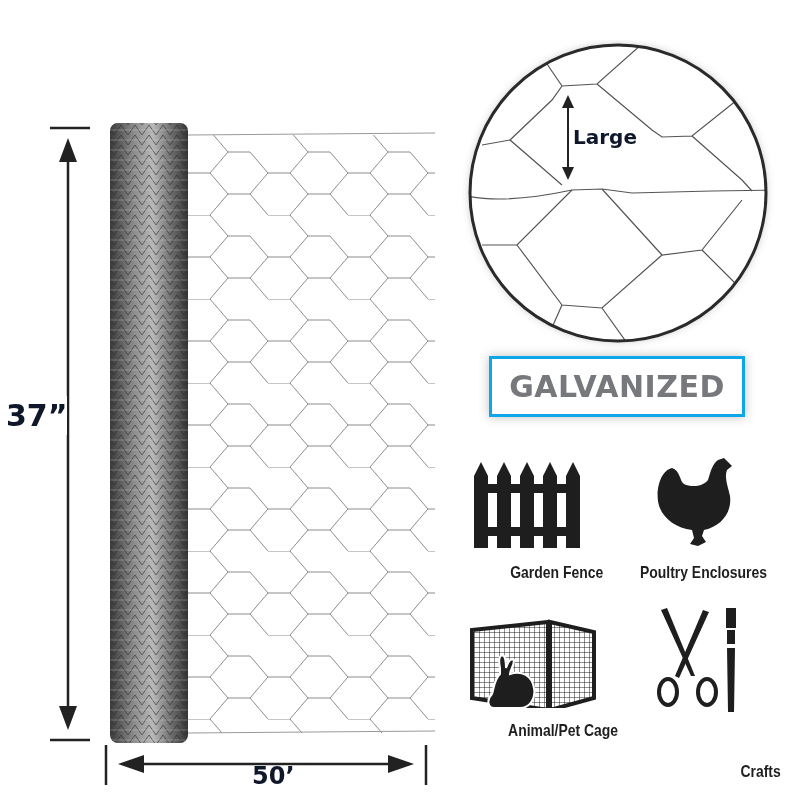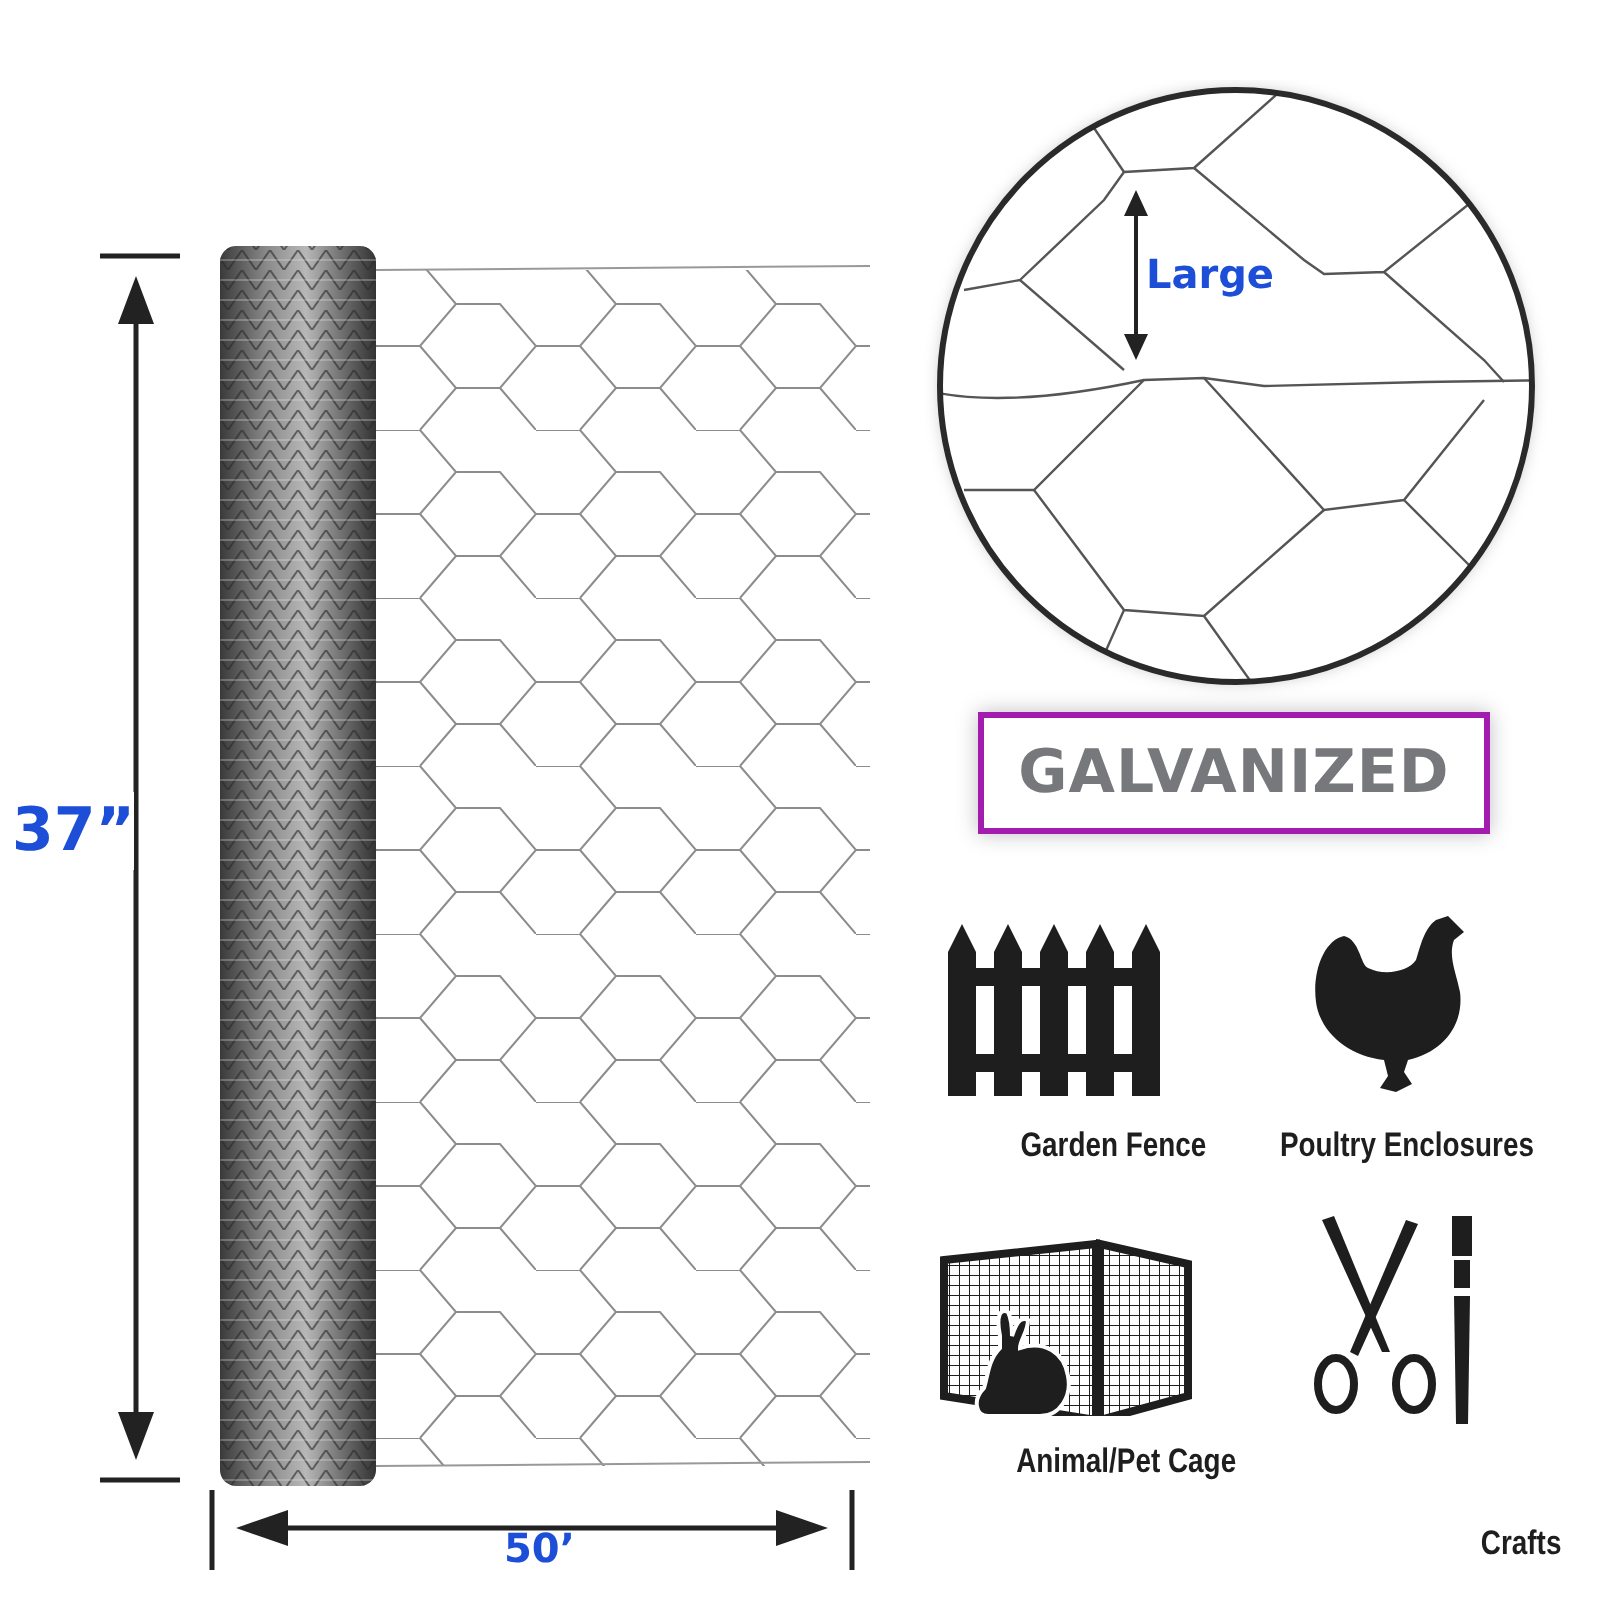--- a/index.html
+++ b/index.html
@@ -1,20 +1,20 @@
 <!DOCTYPE html>
 <html><head>
 <meta charset="utf-8">
 <style>
   html, body { margin:0; padding:0; background:#ffffff; }
   body { width:800px; height:800px; position:relative; overflow:hidden; font-family:"DejaVu Sans", sans-serif; }
   .abs { position:absolute; }
-  .dim-text { font-family:"DejaVu Sans", sans-serif; font-weight:bold; color:#1d4ed8; }
+  .dim-text { font-family:"DejaVu Sans", sans-serif; font-weight:bold; color:#0f172a; }
   .cond { font-family:"Liberation Sans", sans-serif; font-weight:bold; color:#1e1e1e; transform:scaleX(0.82); transform-origin:center; white-space:nowrap; }
-  .badge { position:absolute; left:489px; top:356px; width:250px; height:55px; border:3px solid #a21caf; background:#fff; box-shadow:0 0 10px rgba(0,0,0,0.25); display:flex; align-items:center; justify-content:center; }
+  .badge { position:absolute; left:489px; top:356px; width:250px; height:55px; border:3px solid #0ea5e9; background:#fff; box-shadow:0 0 10px rgba(0,0,0,0.25); display:flex; align-items:center; justify-content:center; }
   .badge span { font-family:"DejaVu Sans", sans-serif; font-weight:bold; font-size:30px; color:#77787b; letter-spacing:0.5px; }
   .feature { position:absolute; width:170px; text-align:right; }
   .feature .label { display:inline-block; font-size:17px; }
 </style>
 </head>
 <body>
 
 <svg class="abs" style="left:40px;top:120px" width="60" height="630">
   <line x1="10" y1="8" x2="50" y2="8" stroke="#222" stroke-width="2.5"></line>
   <line x1="10" y1="620" x2="50" y2="620" stroke="#222" stroke-width="2.5"></line>
@@ -50,21 +50,21 @@
   <rect x="10" y="8" width="78" height="620" rx="8" fill="url(#weave)"></rect>
 </svg>
 
 <svg class="abs" style="left:100px;top:740px" width="335" height="50">
   <line x1="6" y1="5" x2="6" y2="45" stroke="#222" stroke-width="2.5"></line>
   <line x1="326" y1="5" x2="326" y2="45" stroke="#222" stroke-width="2.5"></line>
   <line x1="30" y1="24" x2="302" y2="24" stroke="#222" stroke-width="2.5"></line>
   <polygon points="18,24 44,15 44,33" fill="#222"></polygon>
   <polygon points="314,24 288,15 288,33" fill="#222"></polygon>
 </svg>
-<div class="abs dim-text" style="left:252px;top:762px;font-size:20px">50’</div>
+<div class="abs dim-text" style="left:252px;top:762px;font-size:24px">50’</div>
 
 <svg class="abs" style="left:462px;top:40px" width="316" height="310">
   <defs>
       <clipPath id="cc">
         <circle cx="156" cy="153" r="148"></circle>
       </clipPath>
   <filter id="sh">
         <feDropShadow dx="0" dy="0" stdDeviation="4" flood-opacity="0.25"></feDropShadow>
       </filter>
     </defs>

